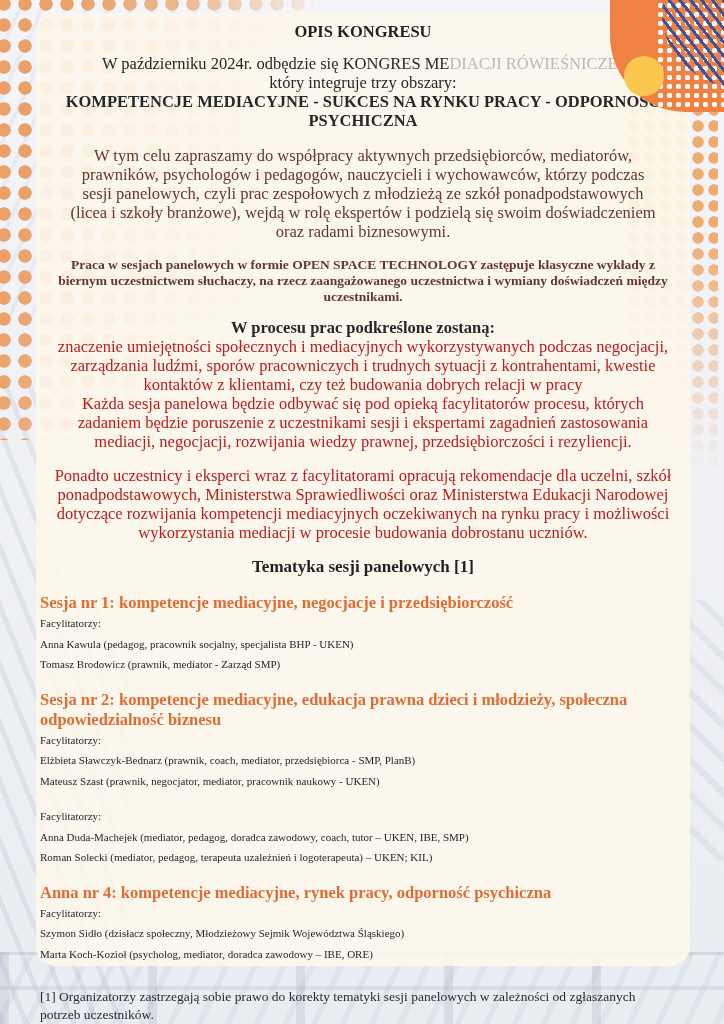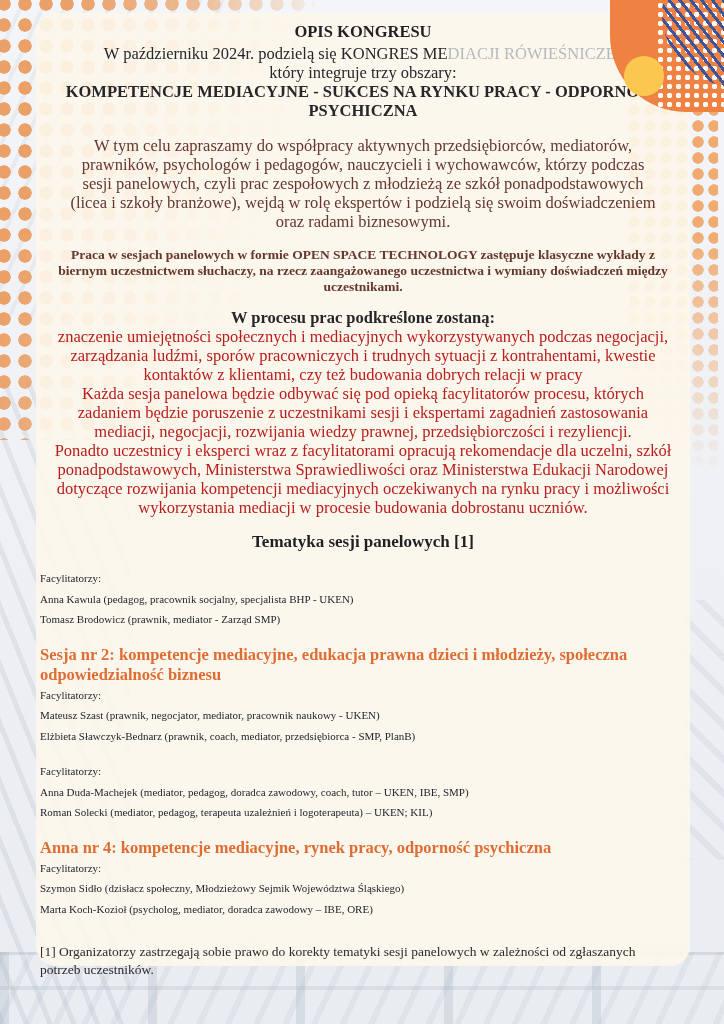--- a/index.html
+++ b/index.html
@@ -33,27 +33,27 @@
     -webkit-mask-image:linear-gradient(193deg,#000 35%,rgba(0,0,0,0) 92%);
             mask-image:linear-gradient(193deg,#000 35%,rgba(0,0,0,0) 92%);}
   
   .card{position:absolute;left:36px;top:13px;width:654px;height:953px;z-index:2;
     background:rgba(253,247,235,.90);border-radius:20px;}
   .card-inner{padding:9px 0 0 0;}
   .center{text-align:center;padding-left:16px;padding-right:16px;}
   .line{font-size:16.5px;line-height:19px;color:#26262b;margin:0;}
   .bold{font-weight:bold;}
   .maroon{color:#64362f;}
-  .top-block .title{font-size:16.5px;line-height:20px;margin-bottom:2px;color:#1f1f24;}
+  .top-block .title{font-size:16.5px;line-height:20px;margin-bottom:12px;color:#1f1f24;}
   .faded{color:#b5b9be;}
   .intro-par{font-size:16.5px;line-height:19px;margin:16px;}
   .note{font-size:13.5px;line-height:16px;margin:2px 4px 0 4px;}
   .block2{margin-top:13px;}
   .block2 p,.block3{font-size:16.5px;line-height:19px;margin:0;color:#b91c1c;}
-  .block3{}
+  .block3{margin-top:15px;}
   .tematyka{margin-top:15px;font-size:17px;line-height:20px;color:#1f1f24;}
   .sessions{padding:1px 10px 0 4px;text-align:left;}
   .session{margin-top:15px;}
   .session .s-title{font-size:16.5px;line-height:20px;font-weight:bold;color:#df6c33;}
   .session .s-line{font-size:11px;line-height:20.5px;color:#232630;}
   .footnote{font-size:13.5px;line-height:17.5px;color:#2a2a2e;margin:24px 40px 0 4px;padding-left:0;}
   
   .blob-orange{position:absolute;left:610px;top:-48px;width:205px;height:160px;z-index:3;
     background:#ef8242;border-radius:44px 44px 44px 76px;}
   .blob-orange .blob-dots{position:absolute;left:46px;top:4px;right:4px;bottom:4px;
@@ -75,50 +75,51 @@
   <div class="bg-right-lower"></div>
 
   <div class="dots-left"></div>
   <div class="dots-right"></div>
 
   <div class="card">
     <div class="card-inner">
 
       <div class="center top-block">
         <div class="line bold title">OPIS KONGRESU</div>
-        <div class="line"><span>W październiku 2024r. podzielą się KONGRES ME</span><span class="faded">DIACJI RÓWIEŚNICZEJ</span></div>
+        <div class="line"><span>W październiku 2024r. odbędzie się KONGRES ME</span><span class="faded">DIACJI RÓWIEŚNICZEJ</span></div>
         <div class="line">który integruje trzy obszary:</div>
         <div class="line bold">KOMPETENCJE MEDIACYJNE - SUKCES NA RYNKU PRACY - ODPORNOŚĆ PSYCHICZNA</div>
         <p class="intro-par maroon">W tym celu zapraszamy do współpracy aktywnych przedsiębiorców, mediatorów, prawników, psychologów i pedagogów, nauczycieli i wychowawców, którzy podczas sesji panelowych, czyli prac zespołowych z młodzieżą ze szkół ponadpodstawowych (licea i szkoły branżowe), wejdą w rolę ekspertów i podzielą się swoim doświadczeniem oraz radami biznesowymi.</p>
         <p class="note bold maroon">Praca w sesjach panelowych w formie OPEN SPACE TECHNOLOGY zastępuje klasyczne wykłady z biernym uczestnictwem słuchaczy, na rzecz zaangażowanego uczestnictwa i wymiany doświadczeń między uczestnikami.</p>
       </div>
 
       <div class="center block2">
         <div class="line bold">W procesu prac podkreślone zostaną:</div>
         <p>znaczenie umiejętności społecznych i mediacyjnych wykorzystywanych podczas negocjacji, zarządzania ludźmi, sporów pracowniczych i trudnych sytuacji z kontrahentami, kwestie kontaktów z klientami, czy też budowania dobrych relacji w pracy</p>
         <p>Każda sesja panelowa będzie odbywać się pod opieką facylitatorów procesu, których zadaniem będzie poruszenie z uczestnikami sesji i ekspertami zagadnień zastosowania mediacji, negocjacji, rozwijania wiedzy prawnej, przedsiębiorczości i rezyliencji.</p>
       </div>
 
       <p class="center block3">Ponadto uczestnicy i eksperci wraz z facylitatorami opracują rekomendacje dla uczelni, szkół ponadpodstawowych, Ministerstwa Sprawiedliwości oraz Ministerstwa Edukacji Narodowej dotyczące rozwijania kompetencji mediacyjnych oczekiwanych na rynku pracy i możliwości wykorzystania mediacji w procesie budowania dobrostanu uczniów.</p>
 
       <div class="center bold tematyka">Tematyka sesji panelowych [1]</div>
 
       <div class="sessions">
 
         <div class="session">
+          <div class="s-title">Sesja nr 1: kompetencje mediacyjne, negocjacje i przedsiębiorczość</div>
           <div class="s-line">Facylitatorzy:</div>
           <div class="s-line">Anna Kawula (pedagog, pracownik socjalny, specjalista BHP - UKEN)</div>
           <div class="s-line">Tomasz Brodowicz (prawnik, mediator - Zarząd SMP)</div>
         </div>
 
         <div class="session">
           <div class="s-title">Sesja nr 2: kompetencje mediacyjne, edukacja prawna dzieci i młodzieży, społeczna odpowiedzialność biznesu</div>
           <div class="s-line">Facylitatorzy:</div>
+          <div class="s-line">Elżbieta Sławczyk-Bednarz (prawnik, coach, mediator, przedsiębiorca - SMP, PlanB)</div>
           <div class="s-line">Mateusz Szast (prawnik, negocjator, mediator, pracownik naukowy - UKEN)</div>
-          <div class="s-line">Elżbieta Sławczyk-Bednarz (prawnik, coach, mediator, przedsiębiorca - SMP, PlanB)</div>
         </div>
 
         <div class="session">
           <div class="s-line">Facylitatorzy:</div>
           <div class="s-line">Anna Duda-Machejek (mediator, pedagog, doradca zawodowy, coach, tutor – UKEN, IBE, SMP)</div>
           <div class="s-line">Roman Solecki (mediator, pedagog, terapeuta uzależnień i logoterapeuta) – UKEN; KIL)</div>
         </div>
 
         <div class="session">
           <div class="s-title">Anna nr 4: kompetencje mediacyjne, rynek pracy, odporność psychiczna</div>

